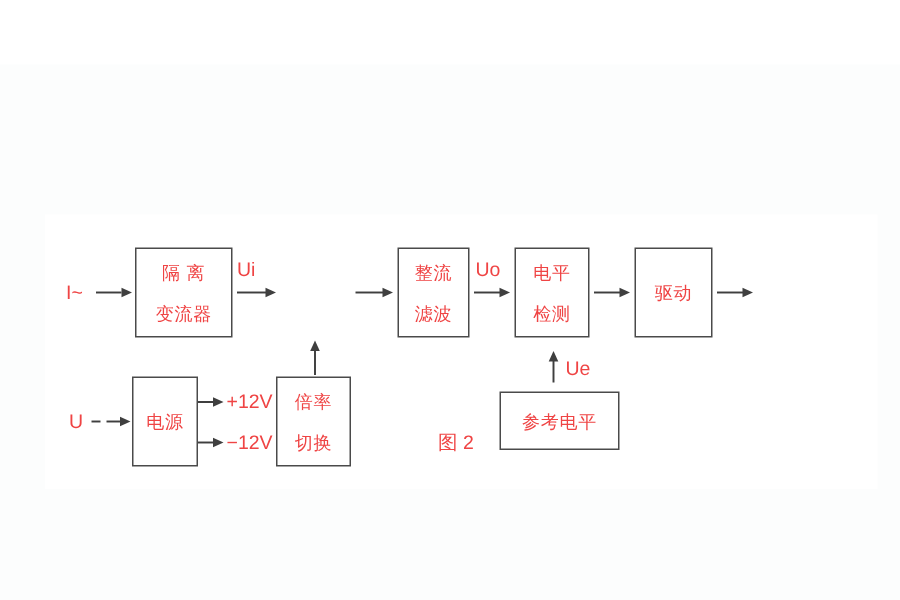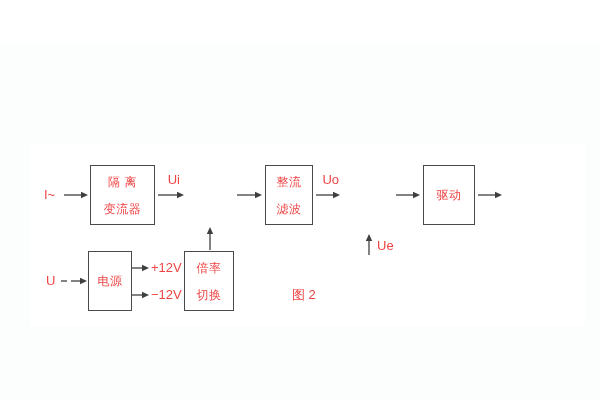--- a/index.html
+++ b/index.html
@@ -20,21 +20,21 @@
   .box{
     position:absolute;box-sizing:border-box;
     border:1px solid #4a4a4a;background:#ffffff;
     display:flex;flex-direction:column;align-items:center;justify-content:center;
     font-size:12px;line-height:14px;letter-spacing:0.5px;
   }
   .box.two{gap:13px;}
   .lbl{
     position:absolute;font-size:13px;line-height:14px;white-space:nowrap;
   }
-  .lbl.center{text-align:right;}
+  .lbl.center{text-align:left;}
 </style>
 </head>
 <body>
 
 <div class="page">
 
   <div class="panel"></div>
 
   <svg class="wires" viewBox="0 0 600 400">
     <g>
@@ -88,35 +88,42 @@
     <span>隔 离</span>
     <span>变流器</span>
   </div>
 
 
   <div class="box two" style="left:265px;top:122px;width:48px;height:60px">
     <span>整流</span>
     <span>滤波</span>
   </div>
 
+  <div class="box two" style="left:343px;top:122px;width:50px;height:60px">
+    <span>电平</span>
+    <span>检测</span>
+  </div>
 
   <div class="box" style="left:423px;top:122px;width:52px;height:60px">
     <span>驱动</span>
   </div>
 
 
   <div class="box" style="left:88px;top:208px;width:44px;height:60px">
     <span>电源</span>
   </div>
 
   <div class="box two" style="left:184px;top:208px;width:50px;height:60px">
     <span>倍率</span>
     <span>切换</span>
   </div>
 
+  <div class="box" style="left:333px;top:218px;width:80px;height:39px">
+    <span>参考电平</span>
+  </div>
 
   <span class="lbl" style="left:44px;top:145px">I~</span>
 
   <span class="lbl" style="left:46px;top:231px">U</span>
 
   <span class="lbl center" style="left:158px;top:130px;width:22px">Ui</span>
 
   <span class="lbl center" style="left:317px;top:130px;width:22px">Uo</span>
 
   <span class="lbl" style="left:377px;top:196px">Ue</span>

